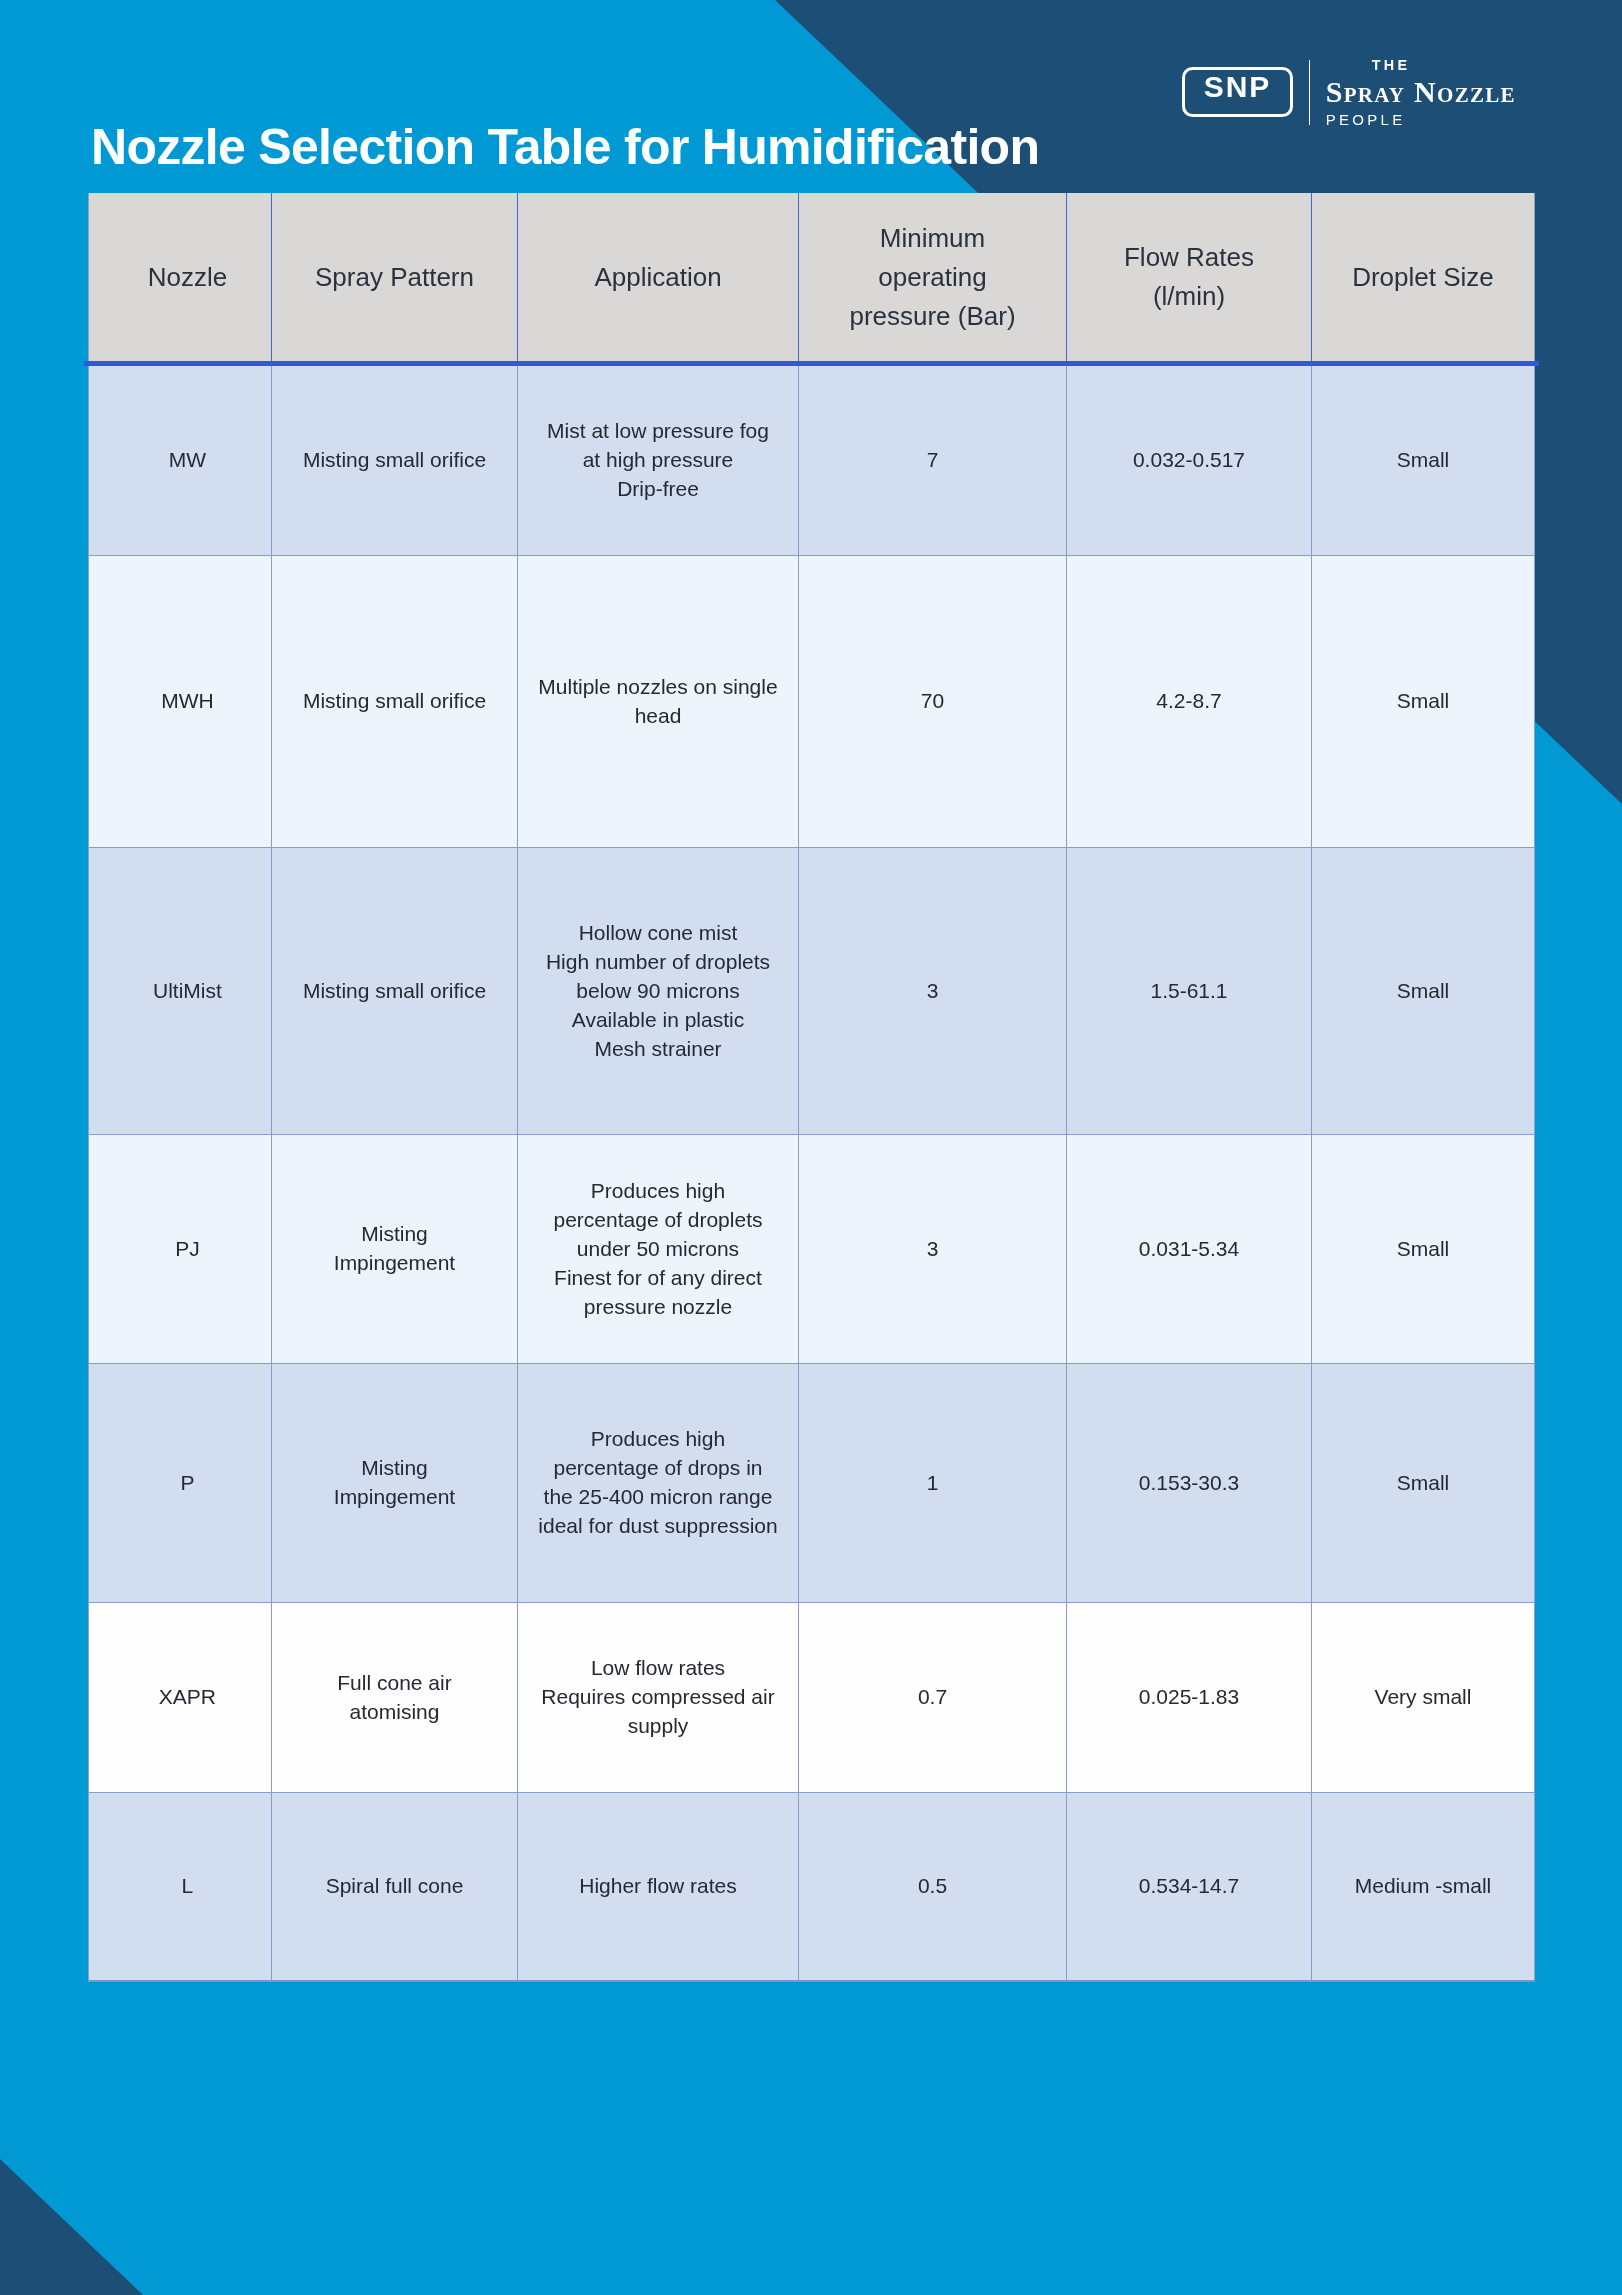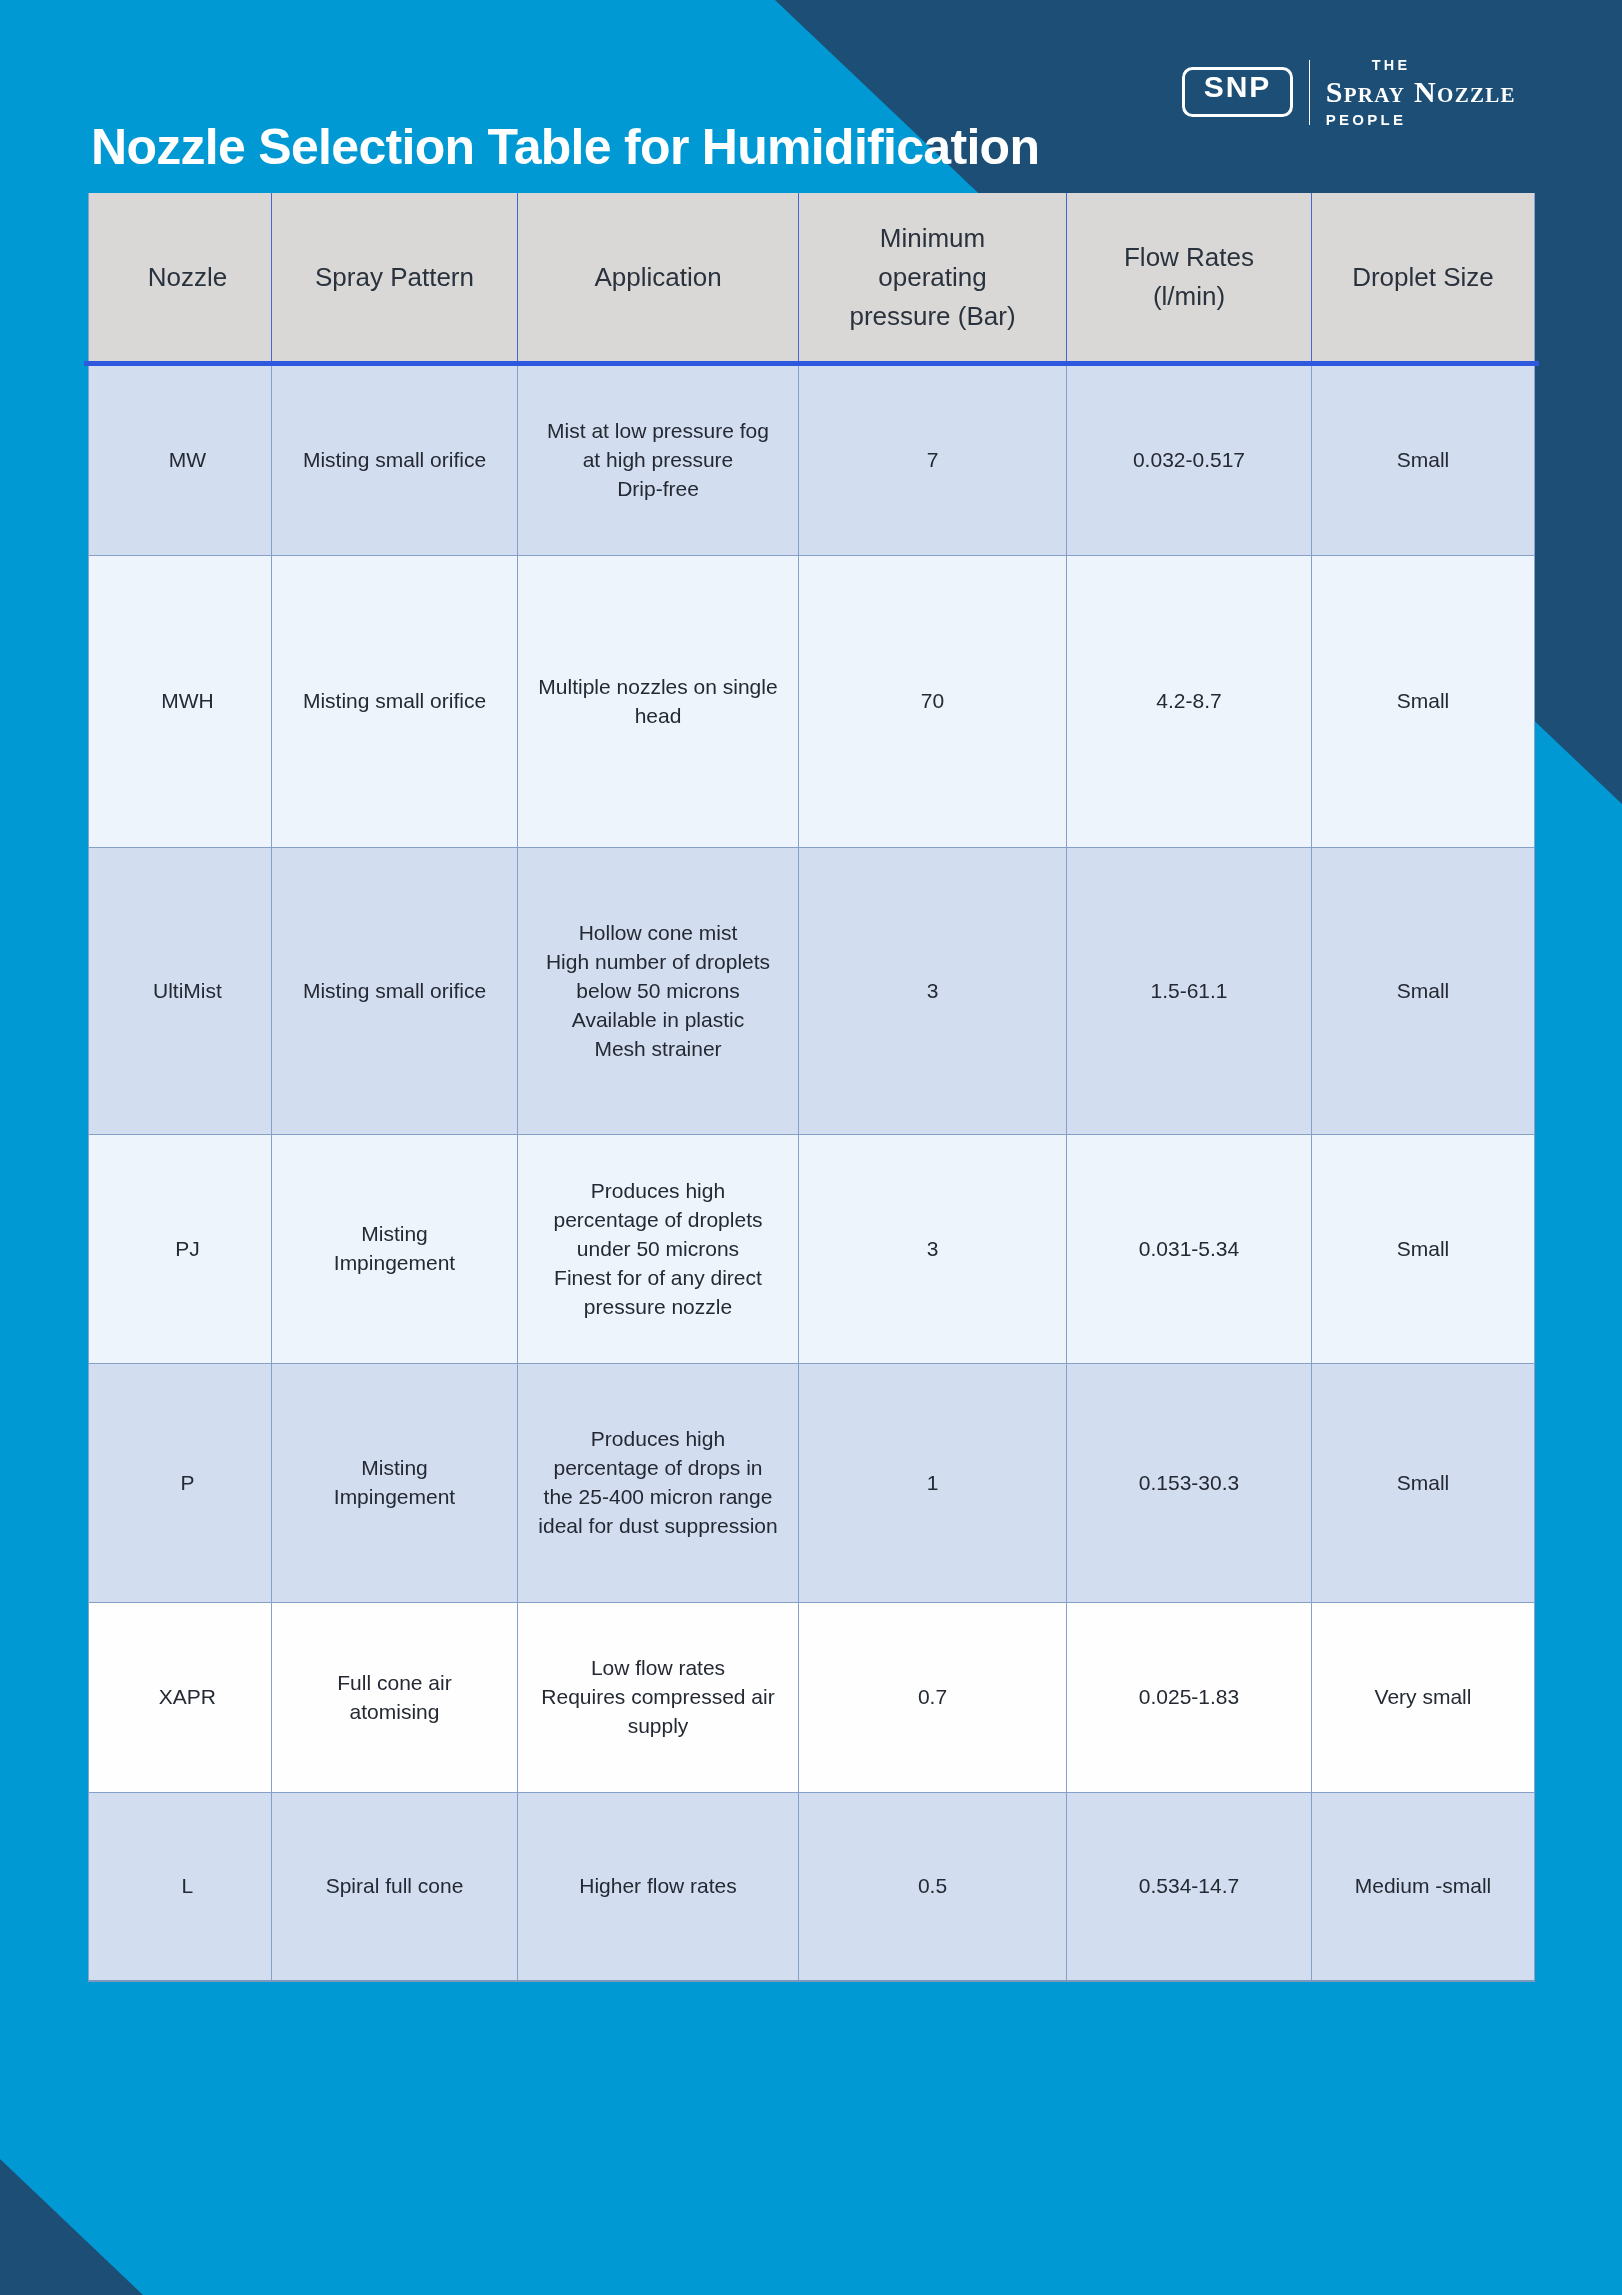--- a/index.html
+++ b/index.html
@@ -25,21 +25,21 @@
     font-weight: bold; font-size: 30px; letter-spacing: 2px;
   }
   .logo-divider { width: 1.3px; height: 65px; background: #ffffff; margin: 0 15.7px; }
   .logo-text { display: flex; flex-direction: column; line-height: 1; }
   .logo-the { font-size: 14.4px; letter-spacing: 3.3px; font-weight: 600; margin-bottom: 4.6px; margin-left: 46px; }
   .logo-brand {
     font-family: "Liberation Serif", serif;
     font-variant: small-caps; font-size: 30px; font-weight: 600;
     letter-spacing: 1.3px; margin-bottom: 4.6px;
   }
-  .logo-people { font-size: 15px; letter-spacing: 3.3px; font-weight: 700; }
+  .logo-people { font-size: 15px; letter-spacing: 3.3px; font-weight: 400; }
 
   
   .page-title {
     position: absolute; top: 116px; left: 89px; margin: 2px;
     font-size: 50px; font-weight: bold; letter-spacing: -0.7px;
     color: #ffffff; white-space: nowrap;
   }
 
   
   .nozzle-table {
@@ -127,21 +127,21 @@
     <div class="cell c3">70</div>
     <div class="cell c4">4.2-8.7</div>
     <div class="cell c5">Small</div>
   </div>
 
   <div class="row data-row bg-peri" style="height:287px">
     <div class="cell c0">UltiMist</div>
     <div class="cell c1">Misting small orifice</div>
     <div class="cell c2">Hollow cone mist
 High number of droplets
-below 50 microns
+below 90 microns
 Available in plastic
 Mesh strainer</div>
     <div class="cell c3">3</div>
     <div class="cell c4">1.5-61.1</div>
     <div class="cell c5">Small</div>
   </div>
 
   <div class="row data-row bg-light" style="height:229px">
     <div class="cell c0">PJ</div>
     <div class="cell c1">Misting

